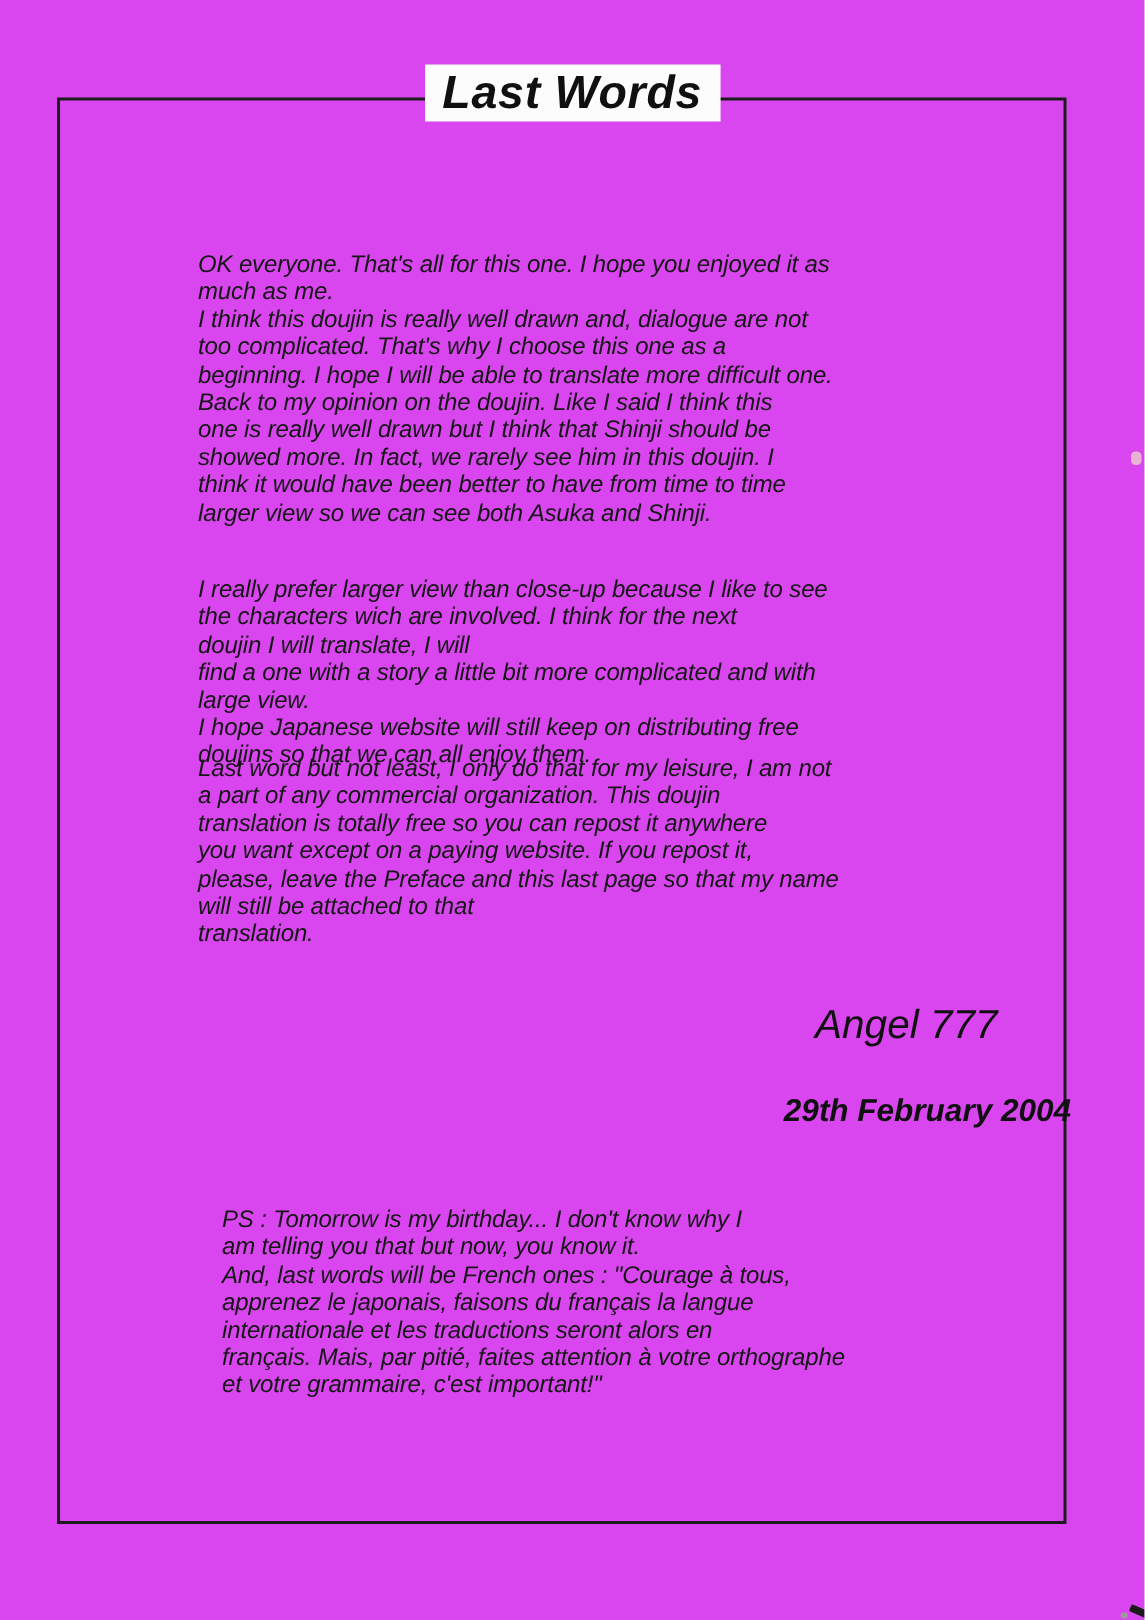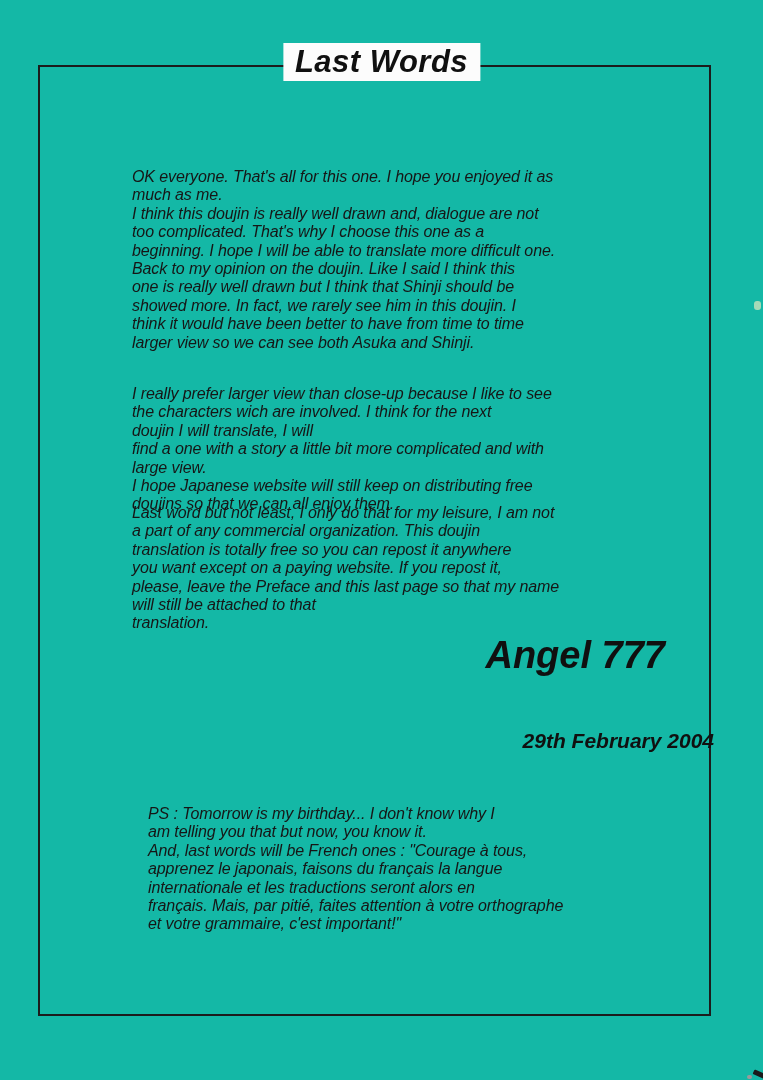--- a/index.html
+++ b/index.html
@@ -4,21 +4,21 @@
 <style>
   html, body {
     margin: 0;
     padding: 0;
     background: #ffffff;
   }
   .page {
     position: relative;
     width: 763px;
     height: 1080px;
-    background: #14b8a6;
+    background: #d946ef;
     overflow: hidden;
     font-family: "Liberation Sans", sans-serif;
     color: #141414;
   }
   
   .frame {
     position: absolute;
     left: 38px;
     top: 65px;
     width: 673px;
@@ -54,25 +54,25 @@
     letter-spacing: -0.1px;
     white-space: pre-line;
     color: #161616;
   }
   .para-1 { top: 168px; }
   .para-2 { top: 357px; margin-top: 28px; }
   .para-3 { top: 504px; }
   .postscript { top: 805px; margin-left: 16px; }
   .signature {
     position: absolute;
-    top: 636px;
+    top: 664px;
     right: 98px;
-    font-size: 38px;
+    font-size: 27px;
     line-height: 38px;
-    font-weight: bold;
+    font-weight: normal;
     font-style: italic;
     white-space: nowrap;
     color: #101010;
   }
   .date-line {
     position: absolute;
     top: 729px;
     right: 49px;
     font-size: 21px;
     line-height: 24px;

